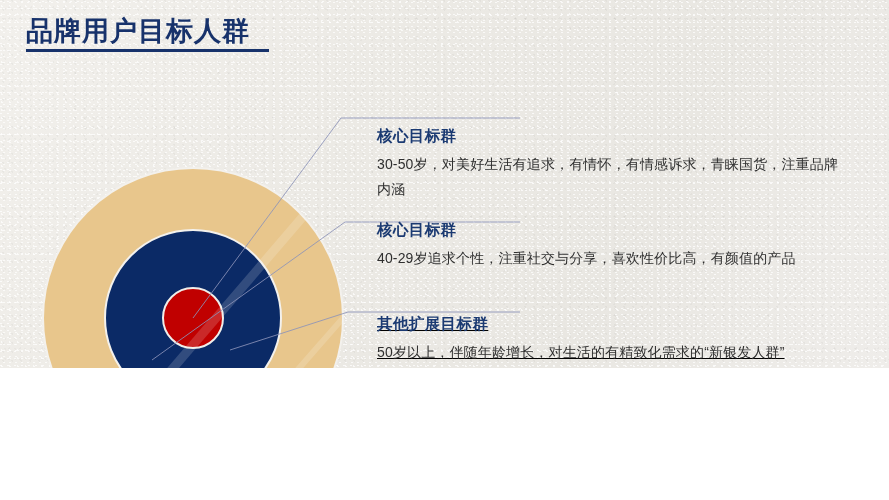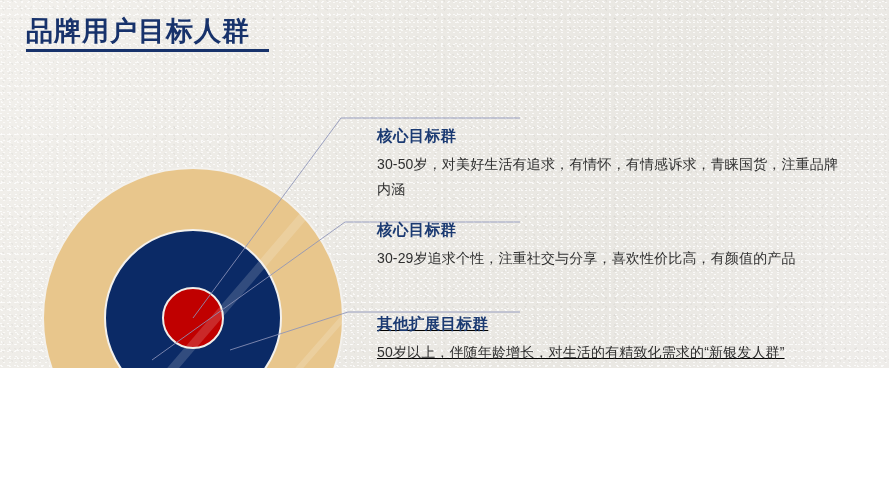--- a/index.html
+++ b/index.html
@@ -121,21 +121,21 @@
     <polyline points="230,350 348,312 520,312" fill="none" stroke="#8C93B8" stroke-width="1" opacity="0.85"></polyline>
   </svg>
 
   <div class="text-block" id="block-core">
     <div class="block-heading">核心目标群</div>
     <div class="block-body">30-50岁，对美好生活有追求，有情怀，有情感诉求，青睐国货，注重品牌内涵</div>
   </div>
 
   <div class="text-block" id="block-subcore">
     <div class="block-heading">核心目标群</div>
-    <div class="block-body">30-29岁追求个性，注重社交与分享，喜欢性价比高，有颜值的产品</div>
+    <div class="block-body">40-29岁追求个性，注重社交与分享，喜欢性价比高，有颜值的产品</div>
   </div>
 
   <div class="text-block" id="block-extended">
     <div class="block-heading">其他扩展目标群</div>
     <div class="block-body">50岁以上，伴随年龄增长，对生活的有精致化需求的“新银发人群”</div>
   </div>
 
 </div>
 
 </body></html>

